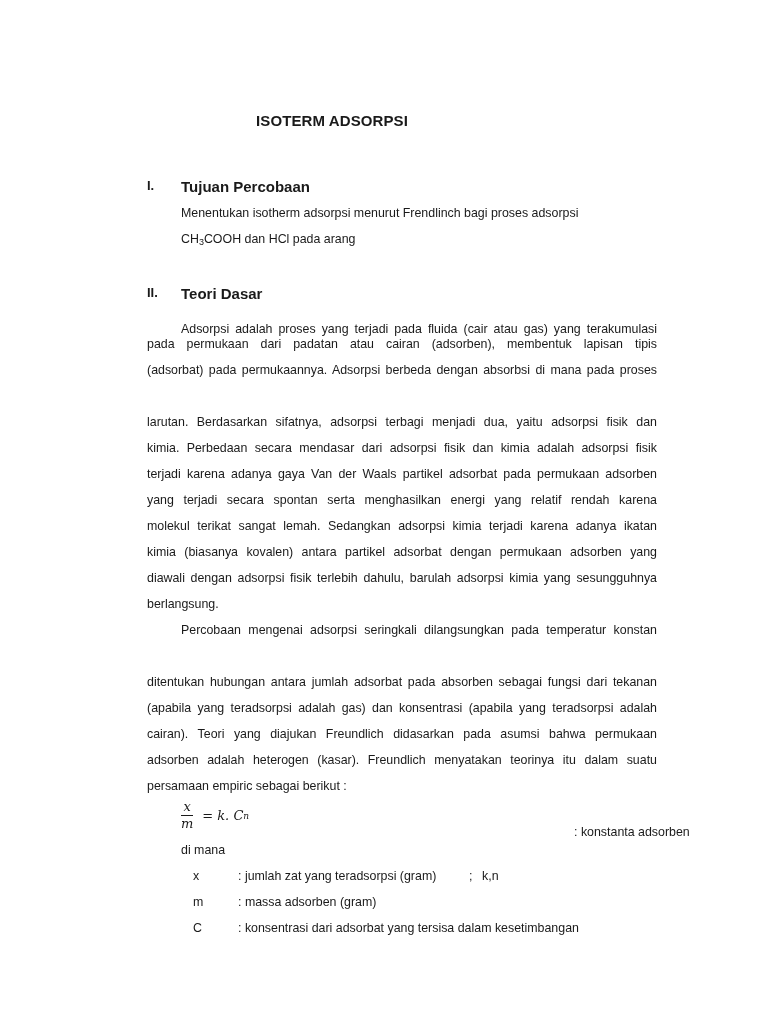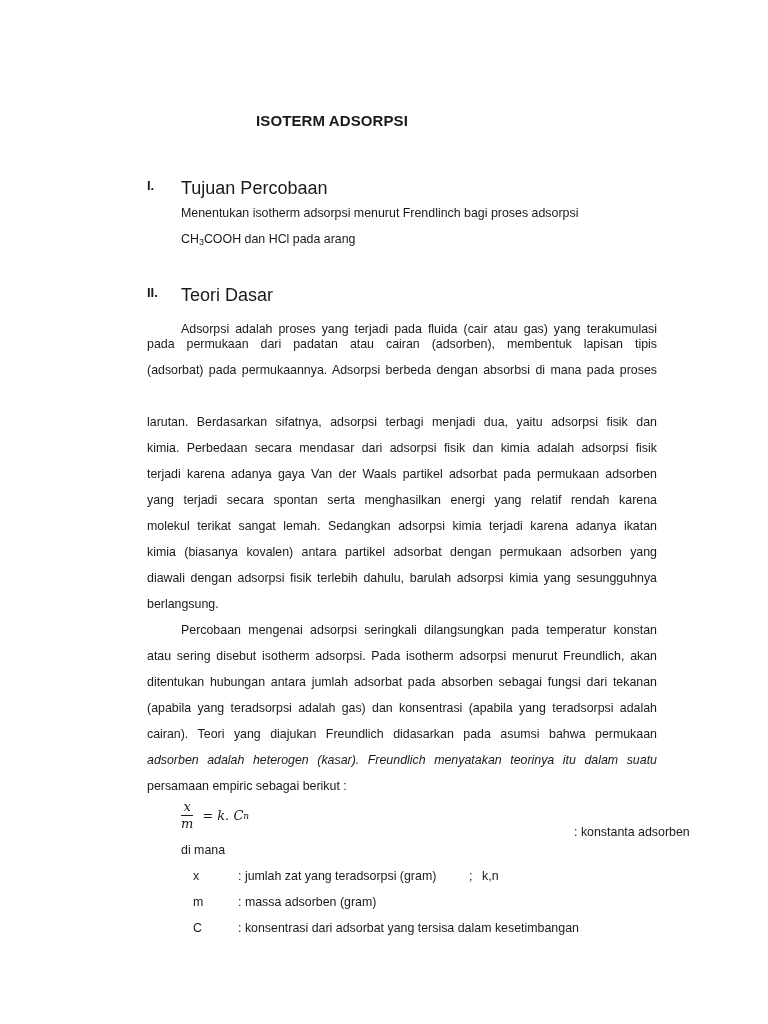--- a/index.html
+++ b/index.html
@@ -33,22 +33,22 @@
     }
     .sec-num {
       position: absolute;
       left: 147px;
       font-weight: bold;
       font-size: 13px;
     }
     .sec-head {
       position: absolute;
       left: 181px;
-      font-weight: normal;
-      font-size: 18px;
+      font-weight: bold;
+      font-size: 15px;
     }
     .line {
       position: absolute;
       font-size: 12.4px;
       white-space: nowrap;
       line-height: 16px;
     }
     .just {
       position: absolute;
       left: 147px;
@@ -158,33 +158,30 @@
   <div class="just" style="top:570px;">
       <span class="inner">diawali dengan adsorpsi fisik terlebih dahulu, barulah adsorpsi kimia yang sesungguhnya</span>
     </div>
   <div class="just last" style="top:596px;">
       <span class="inner">berlangsung.</span>
     </div>
 
   <div class="just indent" style="top:622px;">
       <span class="inner">Percobaan mengenai adsorpsi seringkali dilangsungkan pada temperatur konstan</span>
     </div>
-  <div class="just" style="top:648px;">
-      <span class="inner">atau sering disebut isotherm adsorpsi. Pada isotherm adsorpsi menurut Freundlich, akan</span>
-    </div>
   <div class="just" style="top:674px;">
       <span class="inner">ditentukan hubungan antara jumlah adsorbat pada absorben sebagai fungsi dari tekanan</span>
     </div>
   <div class="just" style="top:700px;">
       <span class="inner">(apabila yang teradsorpsi adalah gas) dan konsentrasi (apabila yang teradsorpsi adalah</span>
     </div>
   <div class="just" style="top:726px;">
       <span class="inner">cairan). Teori yang diajukan Freundlich didasarkan pada asumsi bahwa permukaan</span>
     </div>
-  <div class="just" style="top:752px;font-style:italic;">
+  <div class="just" style="top:752px;">
       <span class="inner">adsorben adalah heterogen (kasar). Freundlich menyatakan teorinya itu dalam suatu</span>
     </div>
   <div class="just last" style="top:778px;">
       <span class="inner">persamaan empiric sebagai berikut :</span>
     </div>
 
   <div class="formula">
     <span class="frac">
       <span class="num">x</span>
       <span class="bar"></span>

